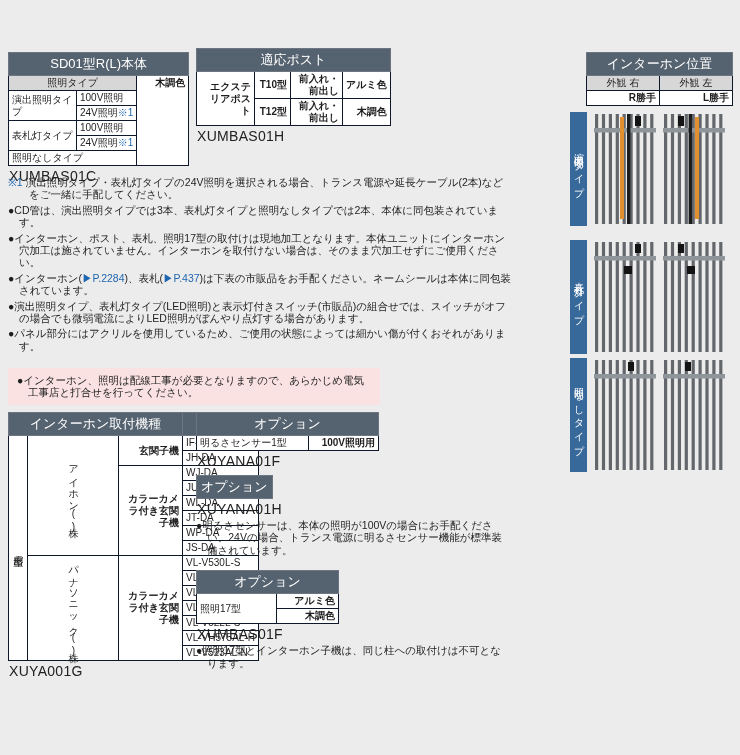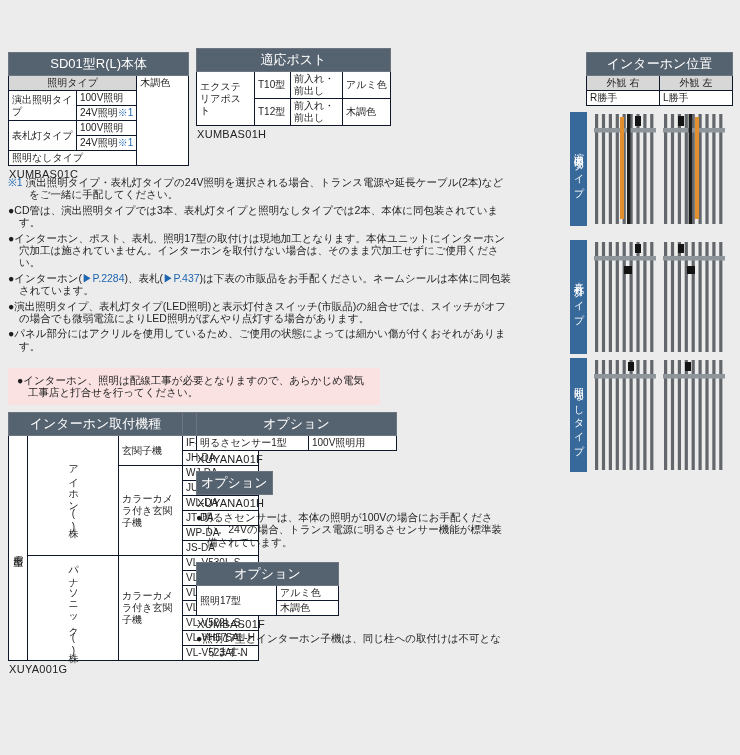--- a/index.html
+++ b/index.html
@@ -15,26 +15,26 @@
   .tbl th {
     background:#55626f; color:#fff; font-weight:normal;
     font-size:13px; padding:2px 4px; border:1px solid #6d7680;
     text-align:center; white-space:nowrap;
   }
   .tbl td {
     border:1px solid #0f172a; font-size:10px; padding:1px 3px;
     height:14px; background:#fff; line-height:1.2;
   }
   .tbl td.sub { background:#d7d7d7; text-align:center; }
-  .c { text-align:left; }
+  .c { text-align:right;font-weight:bold; }
   .top { vertical-align:top; padding-top:3px; }
   .nowrap { white-space:nowrap; }
   .blue { color:#1f66b0; }
   .link { color:#1f66b0; cursor:pointer; }
-  .code { font-size:11px; color:#222; margin:2px 0 0 1px; letter-spacing:0.3px; }
+  .code { font-size:14px; color:#222; margin:2px 0 0 1px; letter-spacing:0.3px; }
 
   .notes { width:506px; }
   .note {
     font-size:10.5px; line-height:12.4px; margin:0 0 3px;
     padding-left:11px; text-indent:-11px;
   }
   .note.ref { padding-left:21px; text-indent:-21px; }
   .note .mark { margin-right:3px; }
 
   .warn {
@@ -326,21 +326,21 @@
 
 <div class="abs optcol" style="left:196px; top:412px;">
 
   <table class="tbl">
     <tbody>
         <tr>
           <th colspan="2">オプション</th>
         </tr>
     <tr>
       <td class="nowrap" style="width:112px">明るさセンサー1型</td>
-      <td class="nowrap c" style="width:88px">100V照明用</td>
+      <td class="nowrap c" style="width:70px">100V照明用</td>
     </tr>
   </tbody>
     </table>
   <div class="code">XUYANA01F</div>
 
   <table class="tbl gap6">
     <tbody>
         <tr>
           <th colspan="2">オプション</th>
         </tr>

